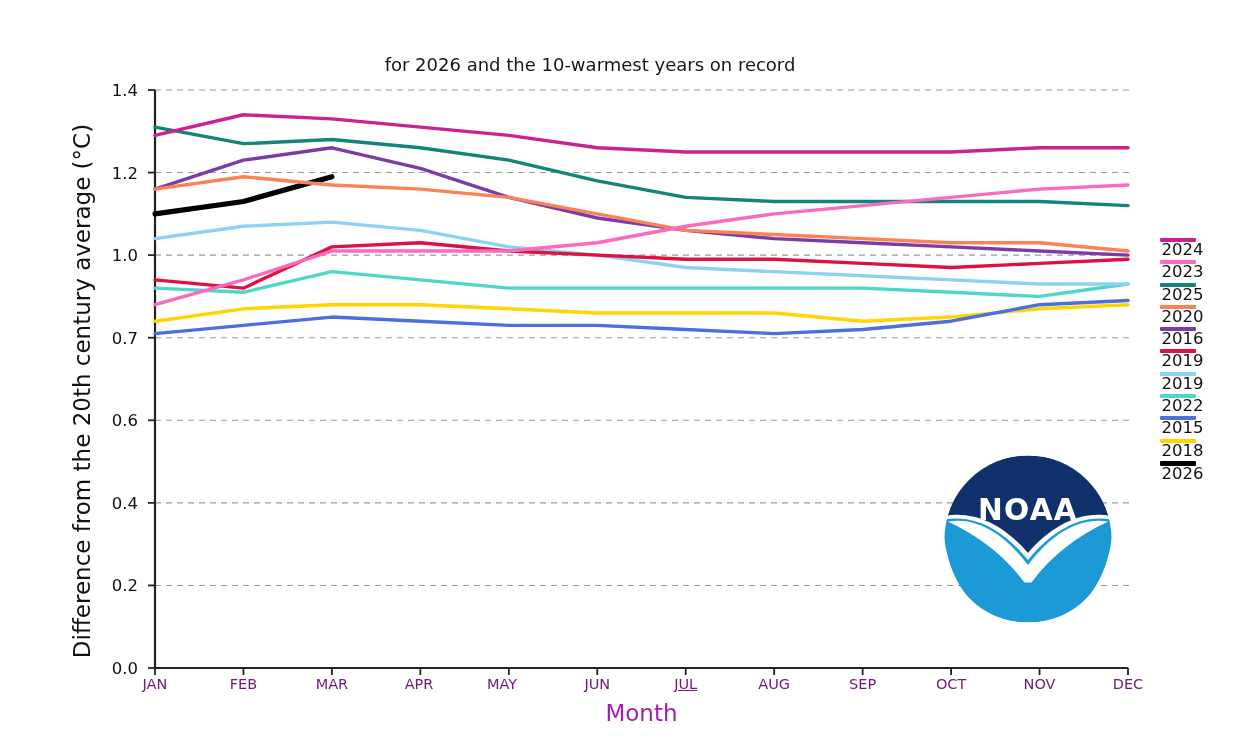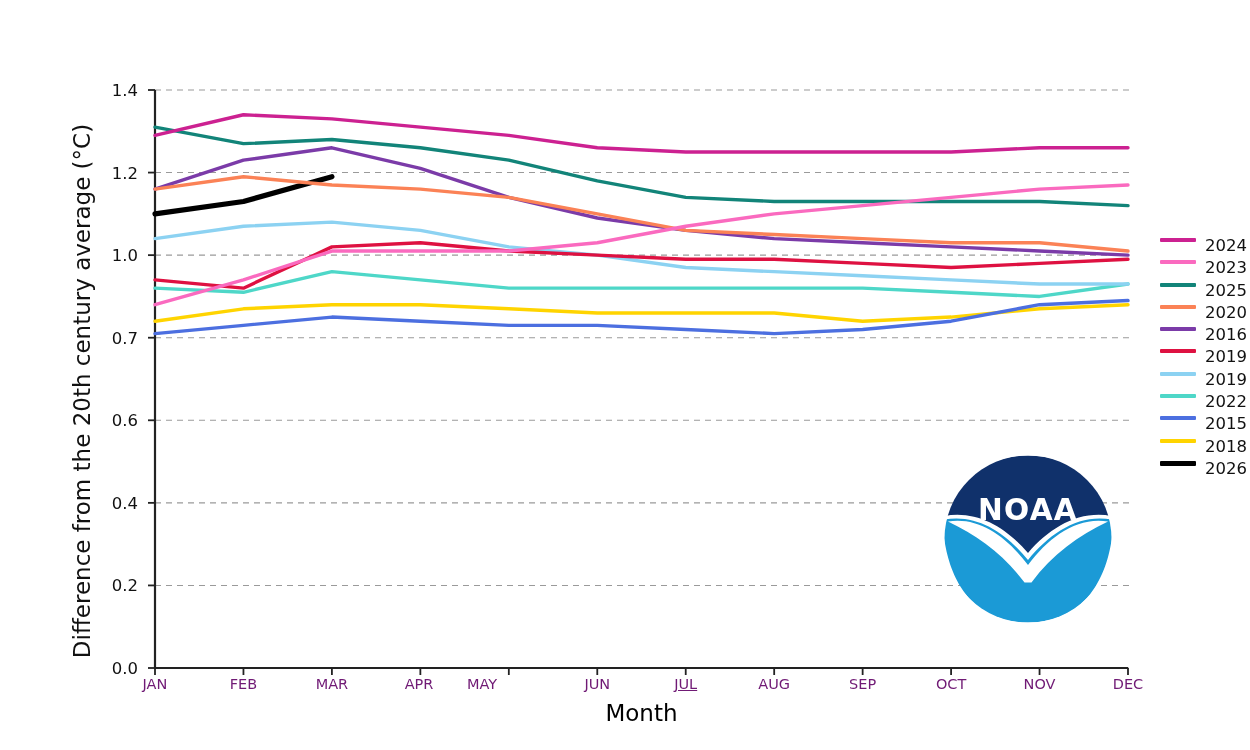--- a/index.html
+++ b/index.html
@@ -53,21 +53,21 @@
     color: #111;
   }
   .xlabel {
     position: absolute;
     left: 155px;
     top: 700px;
     width: 973px;
     text-align: center;
     font-size: 23px;
     font-weight: 400;
-    color: #000000;
+    color: #a21caf;
   }
   .ytick-label {
     position: absolute;
     right: 0;
     width: 48px;
     text-align: right;
     font-size: 16.5px;
     color: #111;
     transform: translateY(-9px);
   }
@@ -86,22 +86,23 @@
     font-size: 14.5px;
     color: #701a75;
   }
   .legend {
     position: absolute;
     left: 1160px;
     top: 238px;
   }
   .legend-row {
     display: flex;
-    align-items: flex-start;
+    align-items: center;
     height: 22.3px;
+    flex-direction: column;
   }
   .legend-swatch {
     width: 36px;
     height: 4px;
     border-radius: 1px;
     margin-right: 9px;
     flex: none;
   }
   .legend-label {
     font-size: 16.5px;
@@ -115,20 +116,21 @@
     width: 174px;
     height: 174px;
   }
   svg.plot { position: absolute; left: 0; top: 0; }
 </style>
 </head>
 <body>
 
 <div id="chart-root">
 
+  <div class="subtitle">for 2026 and the 10-warmest years on record</div>
 
   <svg class="plot" id="plot-svg" width="1250" height="750">
       <line x1="155" x2="1129" y1="668" y2="668" stroke="#9a9a9a" stroke-width="1.1" stroke-dasharray="6,5"></line>
       <line x1="155" x2="1129" y1="585.4285714285714" y2="585.4285714285714" stroke="#9a9a9a" stroke-width="1.1" stroke-dasharray="6,5"></line>
       <line x1="155" x2="1129" y1="502.85714285714283" y2="502.85714285714283" stroke="#9a9a9a" stroke-width="1.1" stroke-dasharray="6,5"></line>
       <line x1="155" x2="1129" y1="420.2857142857143" y2="420.2857142857143" stroke="#9a9a9a" stroke-width="1.1" stroke-dasharray="6,5"></line>
       <line x1="155" x2="1129" y1="337.71428571428567" y2="337.71428571428567" stroke="#9a9a9a" stroke-width="1.1" stroke-dasharray="6,5"></line>
       <line x1="155" x2="1129" y1="255.1428571428571" y2="255.1428571428571" stroke="#9a9a9a" stroke-width="1.1" stroke-dasharray="6,5"></line>
       <line x1="155" x2="1129" y1="172.57142857142856" y2="172.57142857142856" stroke="#9a9a9a" stroke-width="1.1" stroke-dasharray="6,5"></line>
       <line x1="155" x2="1129" y1="90" y2="90" stroke="#9a9a9a" stroke-width="1.1" stroke-dasharray="6,5"></line>
@@ -191,21 +193,21 @@
       </div>
       <div class="ytick-wrap" style="top: 90px;">
         <div class="ytick-label">1.4</div>
       </div>
     </div>
   <div id="xtick-container">
       <div class="xtick-label" style="left: 155px;">JAN</div>
       <div class="xtick-label" style="left: 243.455px;">FEB</div>
       <div class="xtick-label" style="left: 331.909px;">MAR</div>
       <div class="xtick-label" style="left: 419px;">APR</div>
-      <div class="xtick-label" style="left: 482px;">MAY</div>
+      <div class="xtick-label" style="left: 502px;">MAY</div>
       <div class="xtick-label" style="left: 597.273px;">JUN</div>
       <div class="xtick-label" style="left: 685.727px; text-decoration: underline;">JUL</div>
       <div class="xtick-label" style="left: 774.182px;">AUG</div>
       <div class="xtick-label" style="left: 862.636px;">SEP</div>
       <div class="xtick-label" style="left: 951.091px;">OCT</div>
       <div class="xtick-label" style="left: 1039.55px;">NOV</div>
       <div class="xtick-label" style="left: 1128px;">DEC</div>
     </div>
 
   <div class="ylabel">Difference from the 20th century average (°C)</div>

